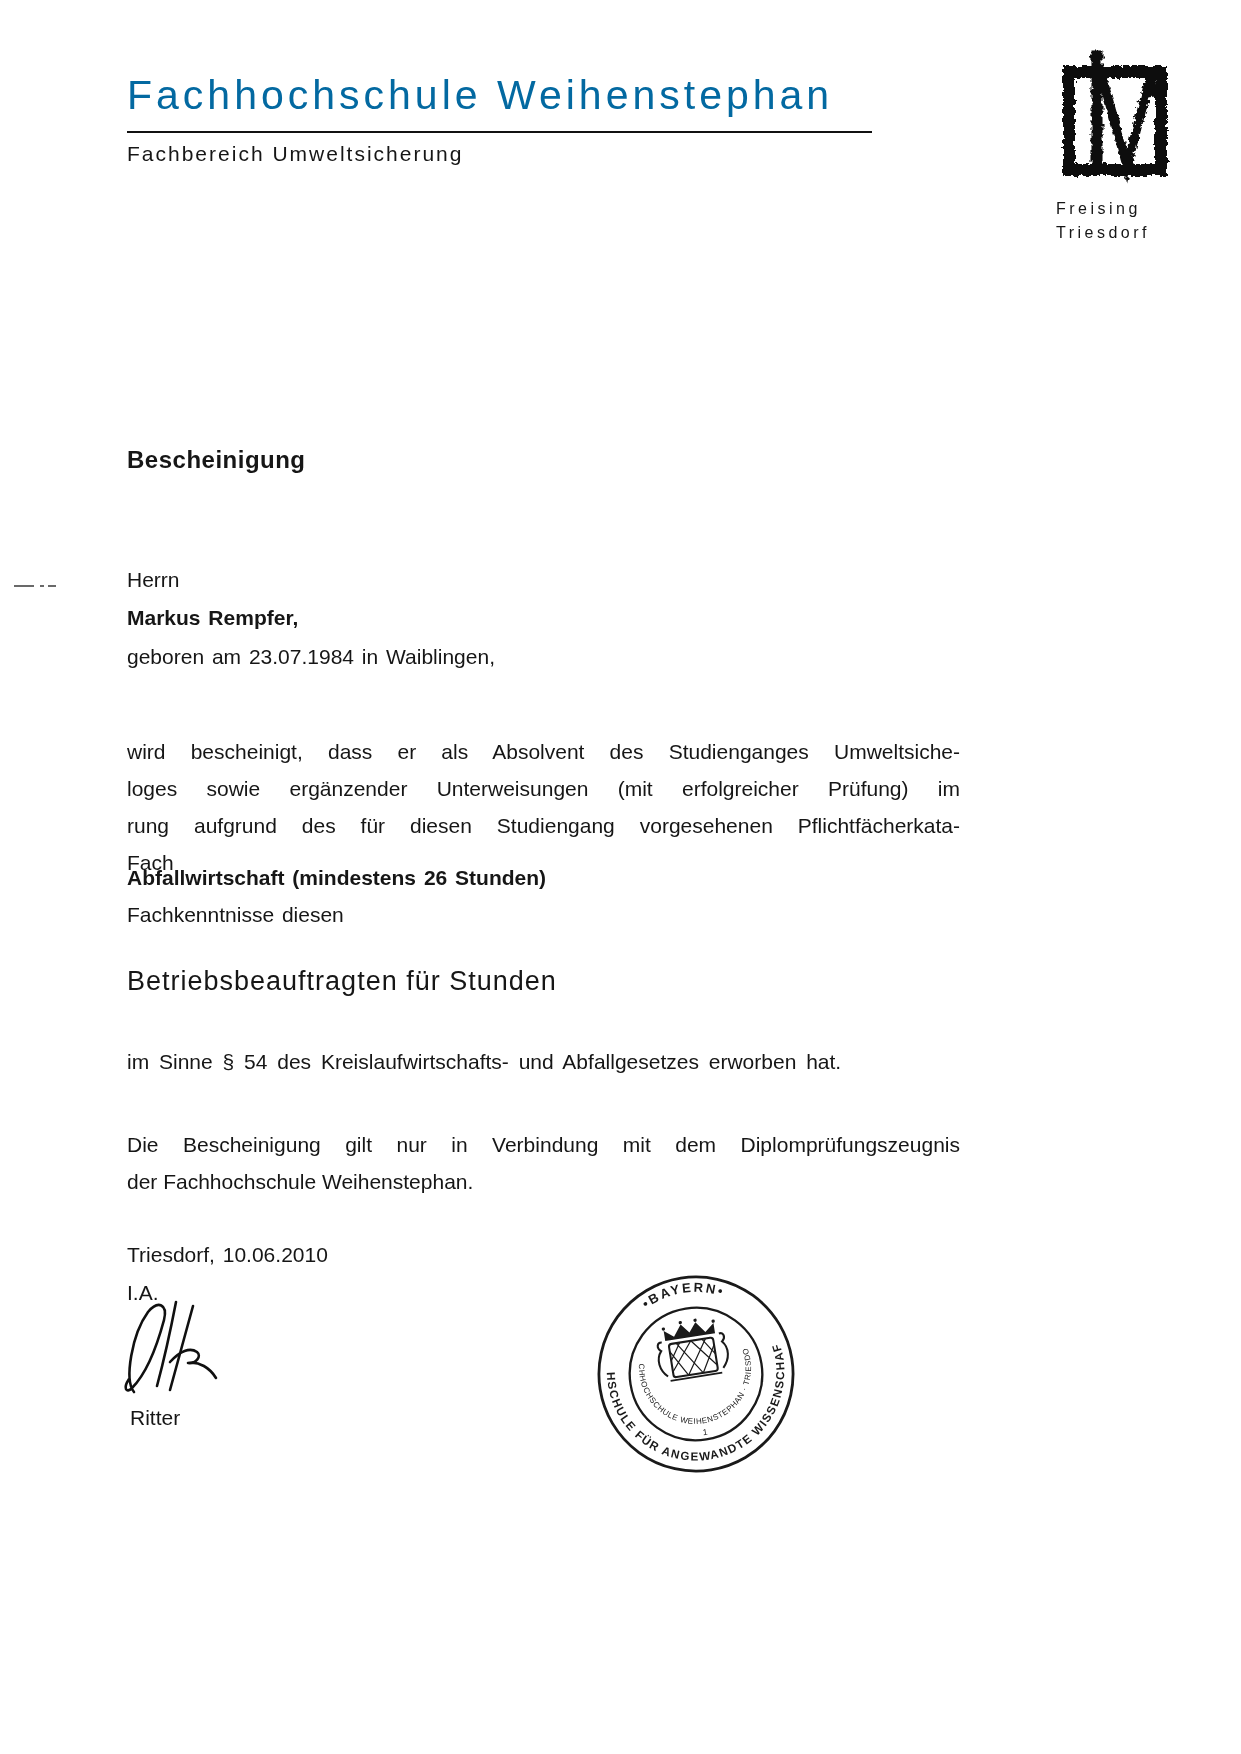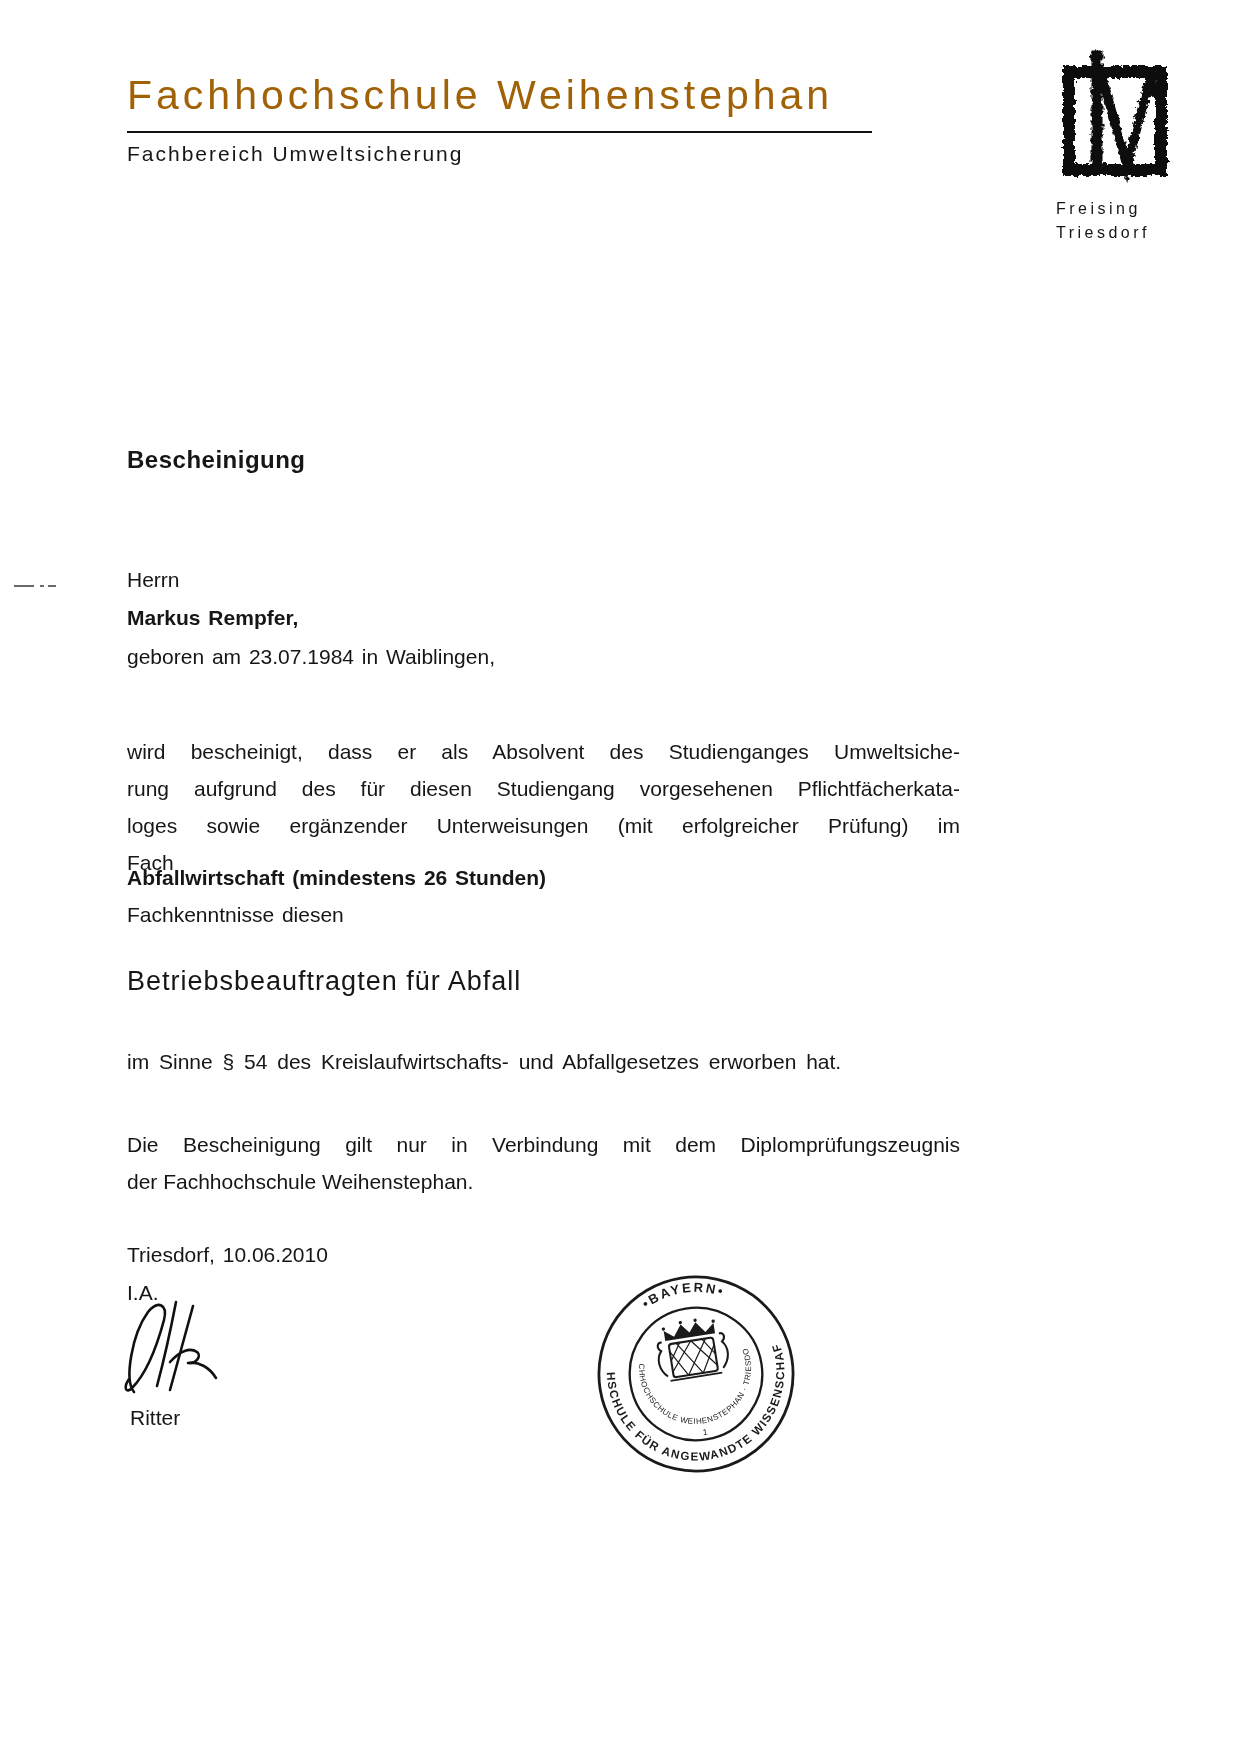--- a/index.html
+++ b/index.html
@@ -7,21 +7,21 @@
   html,body { background:var(--paper); }
   .page {
     position:relative; width:1241px; height:1754px;
     background:var(--paper); color:var(--ink);
     font-family:"Liberation Sans","DejaVu Sans",sans-serif;
     overflow:hidden;
   }
   .abs { position:absolute; }
   .institution {
     left:127px; top:72px; font-size:41px; letter-spacing:4px;
-    white-space:nowrap; color:#a16207;
+    white-space:nowrap; color:#0369a1;
   }
   .header-rule { left:127px; top:131px; width:745px; height:2px; background:#111; }
   .department { left:127px; top:142px; font-size:21px; letter-spacing:2px; white-space:nowrap; }
   .logo-box { left:1053px; top:46px; width:126px; height:146px; }
   .logo-caption { left:1056px; font-size:16px; letter-spacing:3.5px; white-space:nowrap; }
   .cap1 { top:200px; } .cap2 { top:224px; }
   .margin-mark { left:14px; top:583px; width:44px; height:6px; }
   .doc-title { left:127px; top:446px; font-size:24px; font-weight:bold; letter-spacing:0.5px; }
   .bodyline { left:127px; font-size:21px; white-space:nowrap; word-spacing:2px; }
   .b-herrn { top:568px;text-align:center; }
@@ -80,29 +80,29 @@
   </div>
 
   <div class="abs doc-title">Bescheinigung</div>
 
   <div class="abs bodyline b-herrn">Herrn</div>
   <div class="abs bodyline b-name">Markus Rempfer,</div>
   <div class="abs bodyline b-birth">geboren am 23.07.1984 in Waiblingen,</div>
 
   <div class="abs para">
     <div class="ln jline">wird bescheinigt, dass er als Absolvent des Studienganges Umweltsiche-</div>
+    <div class="ln jline">loges sowie ergänzender Unterweisungen (mit erfolgreicher Prüfung) im</div>
     <div class="ln jline">rung aufgrund des für diesen Studiengang vorgesehenen Pflichtfächerkata-</div>
-    <div class="ln jline">loges sowie ergänzender Unterweisungen (mit erfolgreicher Prüfung) im</div>
     <div class="ln">Fach</div>
   </div>
 
   <div class="abs bodyline b-subject">Abfallwirtschaft (mindestens 26 Stunden)</div>
   <div class="abs bodyline b-intro">Fachkenntnisse diesen</div>
 
-  <div class="abs qualification">Betriebsbeauftragten für Abfall</div>
+  <div class="abs qualification">Betriebsbeauftragten für Stunden</div>
 
   <div class="abs bodyline b-legal">im Sinne § 54 des Kreislaufwirtschafts- und Abfallgesetzes erworben hat.</div>
 
   <div class="abs validity">
     <div class="ln jline">Die Bescheinigung gilt nur in Verbindung mit dem Diplomprüfungszeugnis</div>
     <div class="ln">der Fachhochschule Weihenstephan.</div>
   </div>
 
   <div class="abs bodyline b-place">Triesdorf, 10.06.2010</div>
   <div class="abs bodyline b-ia">I.A.</div>

